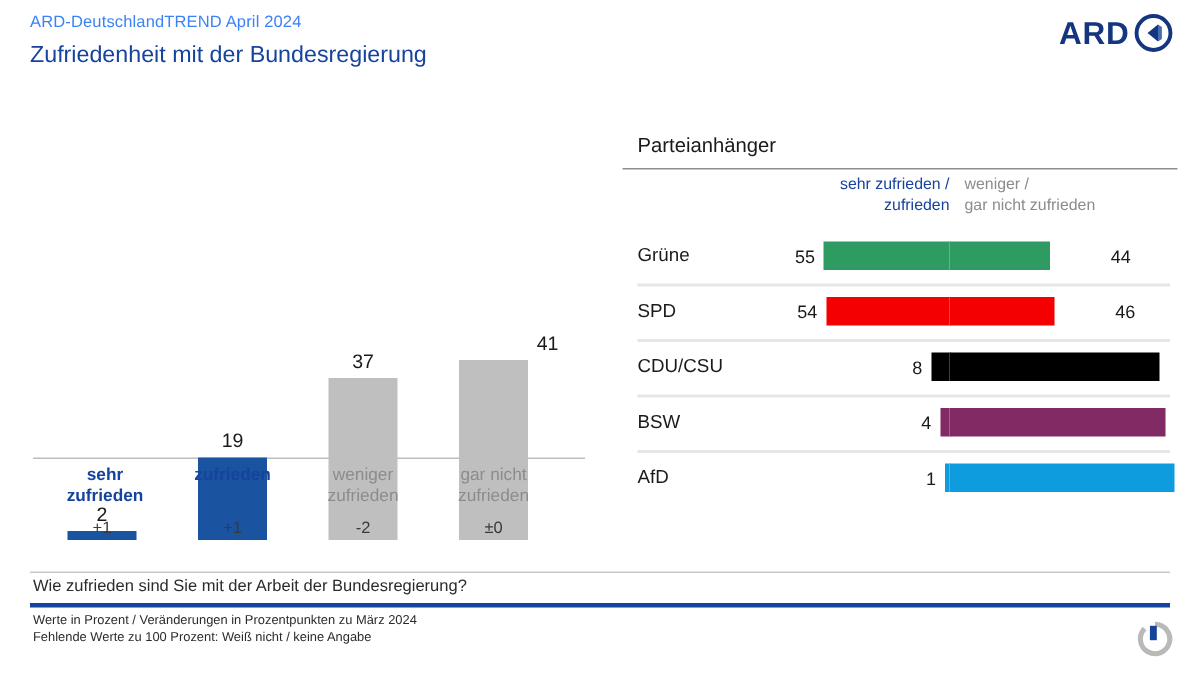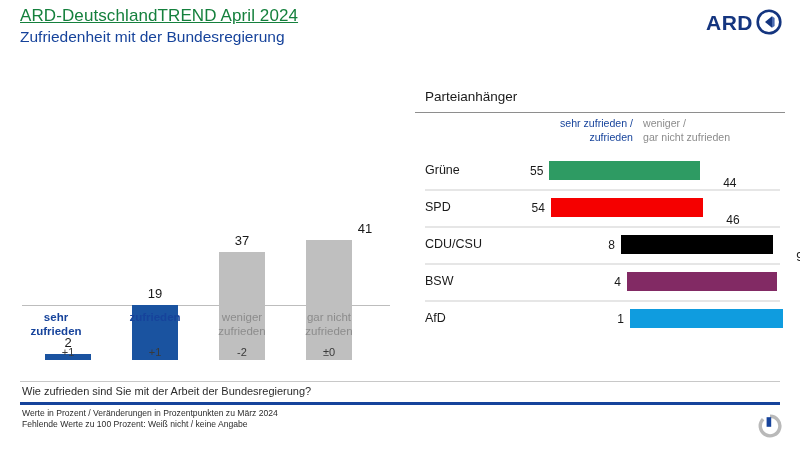--- a/index.html
+++ b/index.html
@@ -7,21 +7,21 @@
     width:800px;height:450px;overflow:hidden;
     background:#ffffff;
     font-family:"Liberation Sans", sans-serif;
     color:#333;
     position:relative;
   }
   #page{position:relative;width:800px;height:450px;}
 
   
   .hdr{position:absolute;left:20px;top:6px;}
-  .hdr-sup{font-size:17px;color:#15803d;letter-spacing:.1px;line-height:19px;white-space:nowrap;text-decoration:underline;}
+  .hdr-sup{font-size:11px;color:#3b82f6;letter-spacing:.1px;line-height:19px;white-space:nowrap;}
   .hdr-main{font-size:15.5px;color:#16439b;line-height:21px;white-space:nowrap;margin-top:1px;}
 
   .ard-logo{position:absolute;right:18px;top:9px;display:flex;align-items:center;gap:3px;}
   .ard-txt{font-size:21px;font-weight:bold;color:#14357f;letter-spacing:.5px;line-height:21px;text-align:center;}
 
   
   .barchart{position:absolute;left:0px;top:150px;width:400px;height:210px;}
   .axis{position:absolute;left:22px;top:155px;width:368px;height:1px;background:#bdbdbd;}
   .bar{position:absolute;bottom:0;width:46px;}
   .bar .col{position:absolute;bottom:0;left:0;width:46px;}
@@ -43,21 +43,21 @@
 
   .rows{position:absolute;left:415px;top:152px;width:370px;}
   .prow{position:relative;height:37px;}
   .prow .sep{position:absolute;left:10px;top:0;width:355px;height:2px;background:#e6e6e6;}
   .prow:first-child .sep{display:none;}
   .pname{position:absolute;left:10px;top:11px;font-size:12.5px;color:#1a1a1a;}
   .btrack{position:absolute;left:0;top:9px;width:370px;height:19px;}
   .seg{position:absolute;top:0;height:19px;}
   .num{position:absolute;top:3px;font-size:12px;color:#1a1a1a;}
   .num.l{text-align:right;}
-  .num.r{text-align:center;margin-top:12px;}
+  .num.r{text-align:right;}
 
   
   .q-rule-top{position:absolute;left:20px;top:381px;width:760px;height:1px;background:#c8c8c8;}
   .question{position:absolute;left:22px;top:385px;font-size:11px;color:#2b2b2b;}
   .q-rule-bot{position:absolute;left:20px;top:402px;width:760px;height:3px;background:#16439b;}
   .notes{position:absolute;left:22px;top:408px;font-size:8.6px;line-height:11.2px;color:#2b2b2b;}
   .idimap{position:absolute;right:18px;top:414px;display:flex;align-items:center;gap:6px;}
   .idimap-txt{font-size:16px;color:#16439b;line-height:16px;}
 </style>
 </head>
@@ -93,21 +93,21 @@
         <div class="bar" style="left: 219px; height: 155px;">
           <div class="col" style="height: 108px; background: rgb(191, 191, 191);"></div>
           <div class="val" style="bottom: 112px;">37</div>
         </div>
         <div class="bar" style="left: 306px; height: 155px; padding-left: 36px;">
           <div class="col" style="height: 120px; background: rgb(191, 191, 191);"></div>
           <div class="val" style="bottom: 124px;">41</div>
         </div>
       </div>
     <div id="cats">
-        <div class="cat blue" style="left: 14px;">
+        <div class="cat blue" style="left: 28px;">
           <div>sehr</div>
           <div>zufrieden</div>
         </div>
         <div class="cat blue" style="left: 113px;">
           <div>zufrieden</div>
         </div>
         <div class="cat grey" style="left: 200px;">
           <div>weniger</div>
           <div>zufrieden</div>
         </div>

